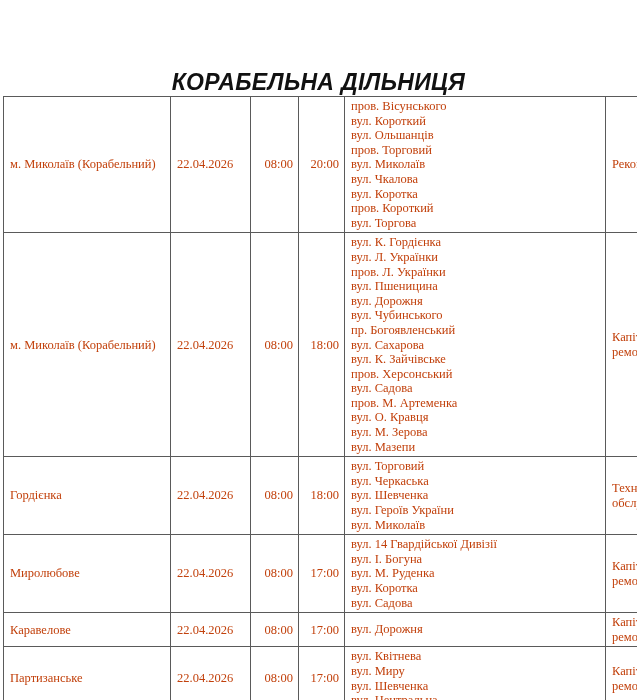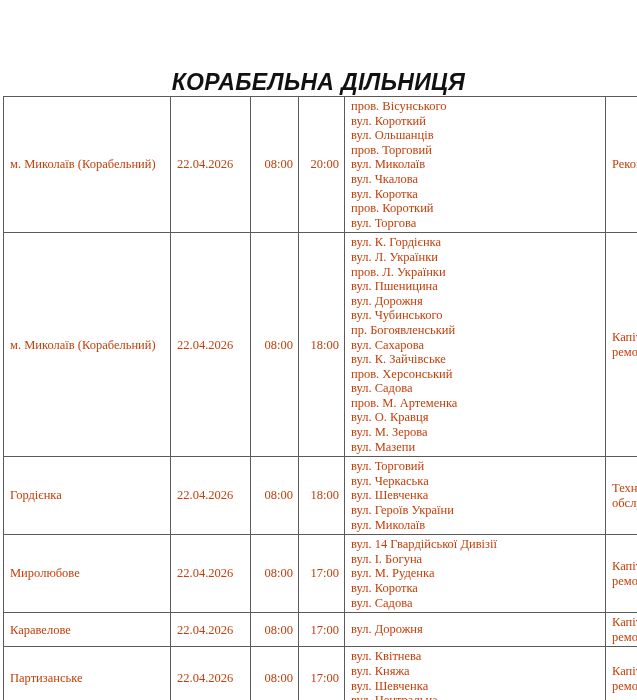--- a/index.html
+++ b/index.html
@@ -181,21 +181,21 @@
         </tr>
         <tr>
           <td class="col-locality">
             <span class="locality-text">Партизанське</span>
           </td>
           <td class="col-date">22.04.2026</td>
           <td class="col-start">08:00</td>
           <td class="col-end">17:00</td>
           <td class="col-streets">
             <span class="street-line">вул. Квітнева</span>
-            <span class="street-line">вул. Княжа</span>
+            <span class="street-line">вул. Миру</span>
             <span class="street-line">вул. Шевченка</span>
             <span class="street-line">вул. Центральна</span>
           </td>
           <td class="col-work">
             <span class="work-text">Капітальний</span>
             <span class="work-text">ремонт</span>
           </td>
         </tr>
       </tbody>
   </table>

